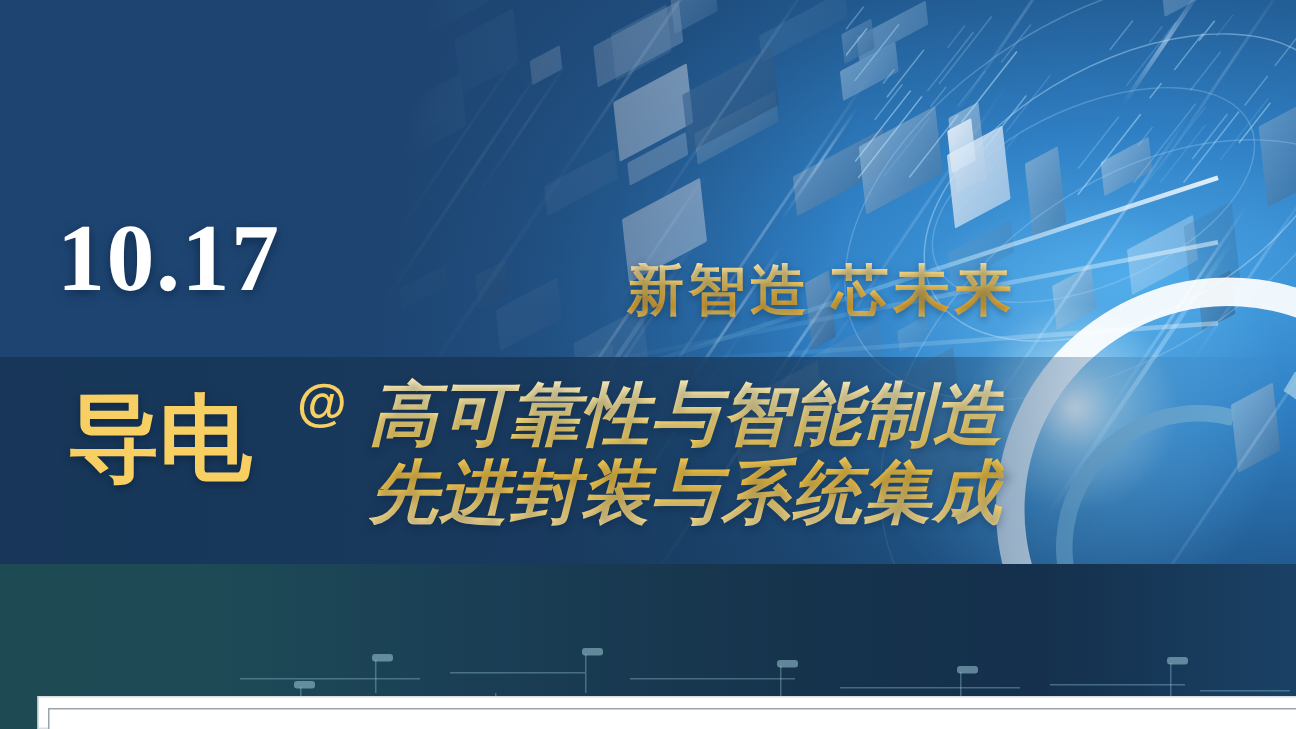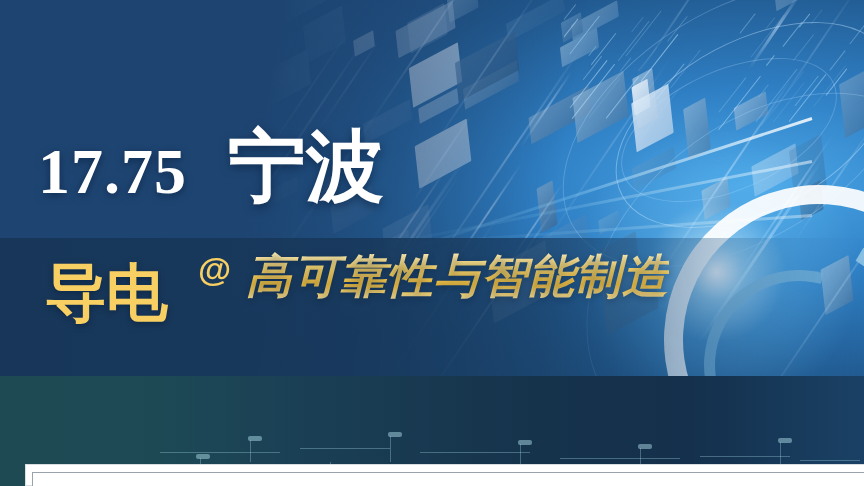--- a/index.html
+++ b/index.html
@@ -330,25 +330,26 @@
       <div class="node" style="left: 388px; top: 432px; width: 14px; height: 5px;"></div>
       <div class="node" style="left: 518px; top: 440px; width: 14px; height: 5px;"></div>
       <div class="node" style="left: 638px; top: 444px; width: 14px; height: 5px;"></div>
       <div class="node" style="left: 778px; top: 438px; width: 14px; height: 5px;"></div>
       <div class="node" style="left: 196px; top: 454px; width: 14px; height: 5px;"></div>
     </div>
 
   <div class="white-panel"></div>
   <div class="white-panel-inner"></div>
 
-  <div class="date">17.75</div>
-  <div class="city">宁波</div>
+  <div class="date">10.17</div>
+  <div class="slogan">新智造  芯未来</div>
 
   <div class="brand">导电</div>
   <div class="brand-at">@</div>
 
   <div class="headline">
     <div>高可靠性与智能制造</div>
+    <div>先进封装与系统集成</div>
   </div>
 
 
 
 </div>
 
 </body></html>

